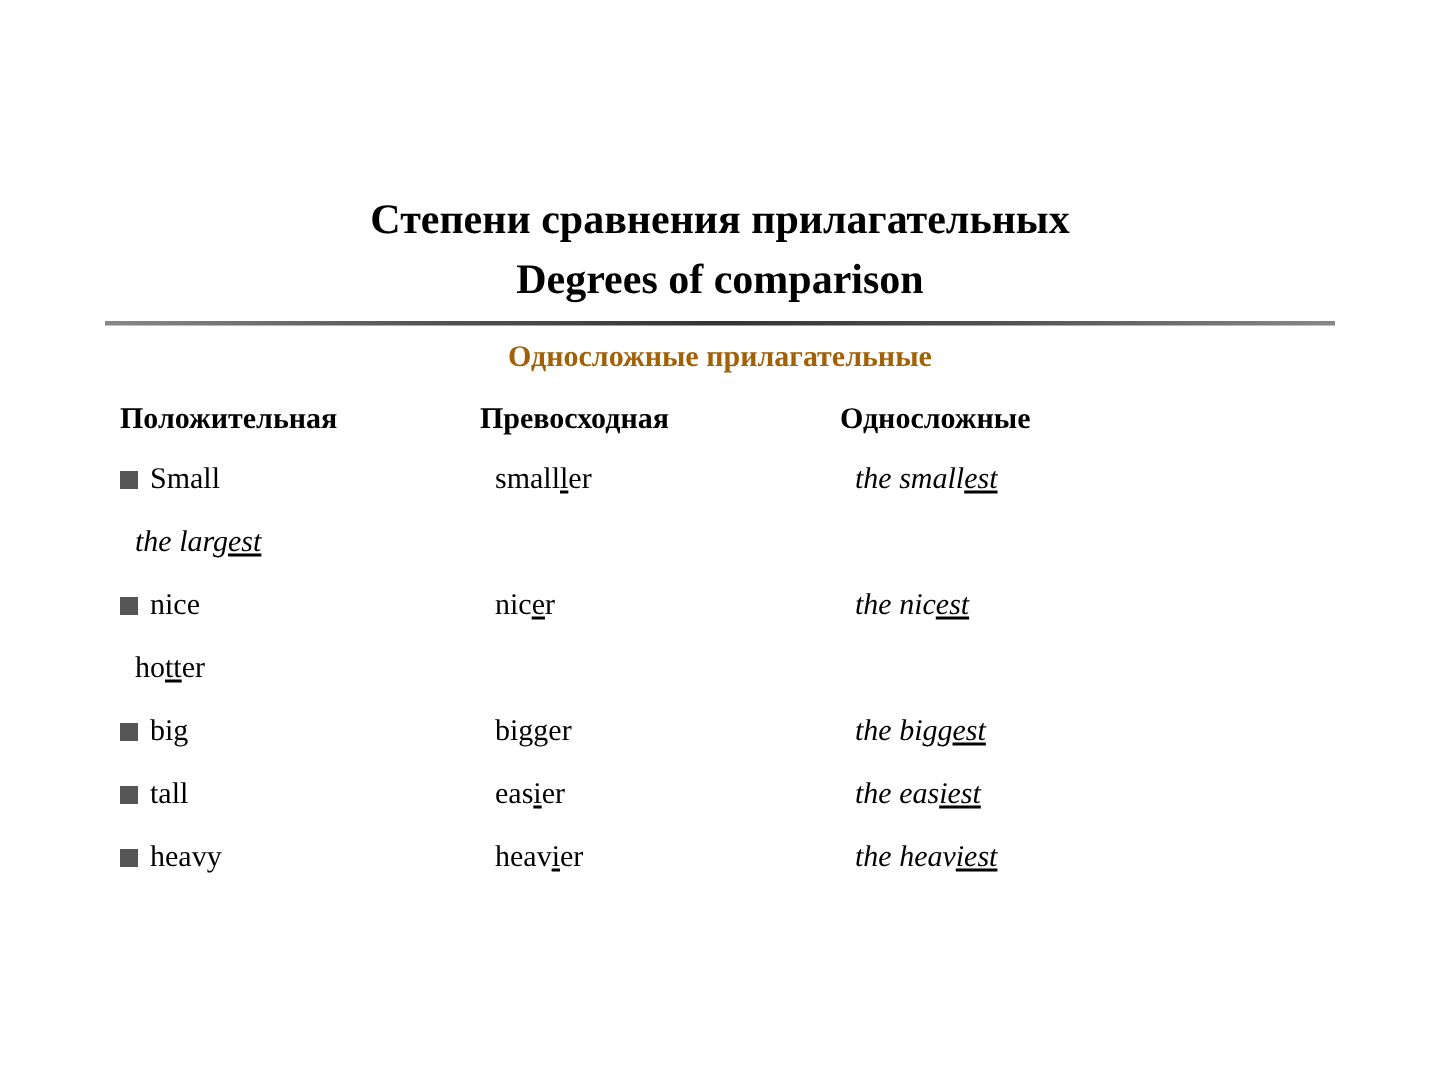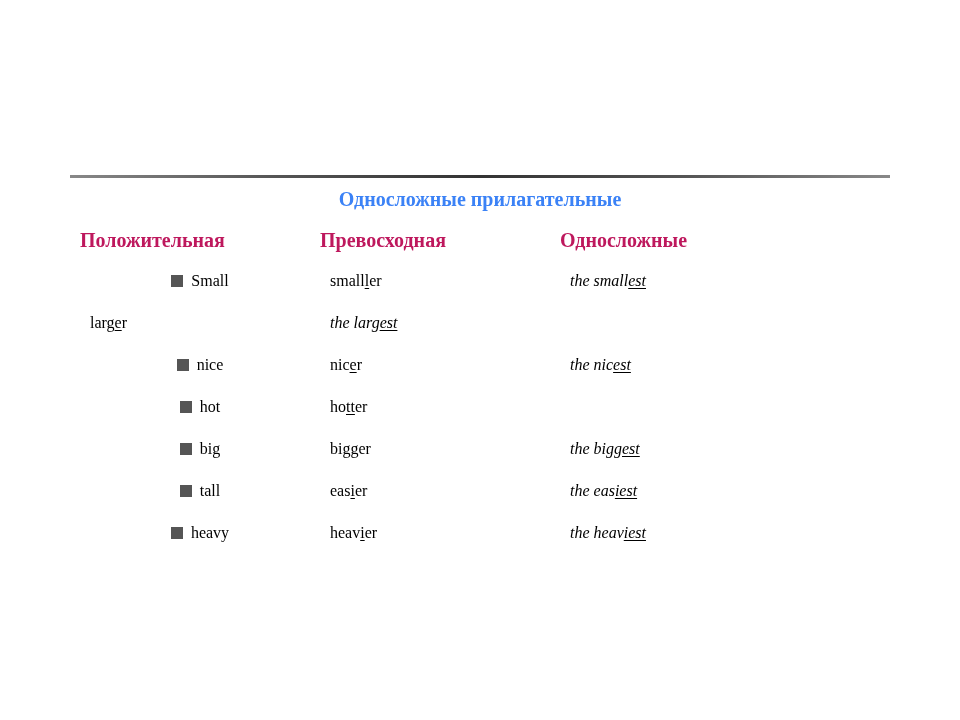--- a/index.html
+++ b/index.html
@@ -37,52 +37,51 @@
       height: 3px;
       background: linear-gradient(to right, #888, #555, #333, #555, #888);
       margin: 8px 0;
     }
 
     .subtitle {
       text-align: center;
       font-size: 20px;
       font-weight: bold;
       margin: 10px 0 18px 0;
-      color: #3b82f6;
+      color: #a16207;
     }
 
     .table-wrapper {
       width: 100%;
     }
 
     .header-row {
       display: grid;
       grid-template-columns: 240px 240px 300px;
       margin-bottom: 8px;
       padding-left: 10px;
     }
 
     .header-cell {
       font-size: 20px;
       font-weight: bold;
-      color: #be185d;
+      color: #000000;
     }
 
     .data-row {
       display: grid;
       grid-template-columns: 240px 240px 300px;
       align-items: center;
       padding: 4px 0 4px 10px;
       min-height: 42px;
     }
 
     .cell {
-      font-size: 16px;
+      font-size: 20px;
       color: #000;
-      justify-content: center;
     }
 
     .cell-positive {
       display: flex;
       align-items: center;
       gap: 8px;
     }
 
     .bullet {
       display: inline-block;
@@ -104,20 +103,24 @@
     
     u {
       text-decoration: underline;
       text-underline-offset: 2px;
     }
   </style>
 </head>
 <body>
 
 <div class="container">
+  <div class="title">
+    <div>Степени сравнения прилагательных</div>
+    <div>Degrees of comparison</div>
+  </div>
 
   <div class="divider"></div>
 
   <div class="subtitle">Односложные прилагательные</div>
 
   <div class="table-wrapper">
     <div class="header-row">
       <div class="header-cell">Положительная</div>
       <div class="header-cell">Превосходная</div>
       <div class="header-cell">Односложные</div>
@@ -126,36 +129,31 @@
     <div id="table-body">
         <div class="data-row">
           <div class="cell cell-positive">
             <span class="bullet"></span>
             <span>Small</span>
           </div>
           <div class="cell cell-comparative">small<u>l</u>er</div>
           <div class="cell cell-superlative">the small<u>est</u></div>
         </div>
         <div class="data-row">
-          <div class="cell cell-comparative">larg<u>e</u>r</div>
           <div class="cell cell-superlative">the larg<u>est</u></div>
         </div>
         <div class="data-row">
           <div class="cell cell-positive">
             <span class="bullet"></span>
             <span>nice</span>
           </div>
           <div class="cell cell-comparative">nic<u>e</u>r</div>
           <div class="cell cell-superlative">the nic<u>est</u></div>
         </div>
         <div class="data-row">
-          <div class="cell cell-positive">
-            <span class="bullet"></span>
-            <span>hot</span>
-          </div>
           <div class="cell cell-comparative">ho<u>tt</u>er</div>
         </div>
         <div class="data-row">
           <div class="cell cell-positive">
             <span class="bullet"></span>
             <span>big</span>
           </div>
           <div class="cell cell-comparative">big<u>g</u>er</div>
           <div class="cell cell-superlative">the bigg<u>est</u></div>
         </div>

